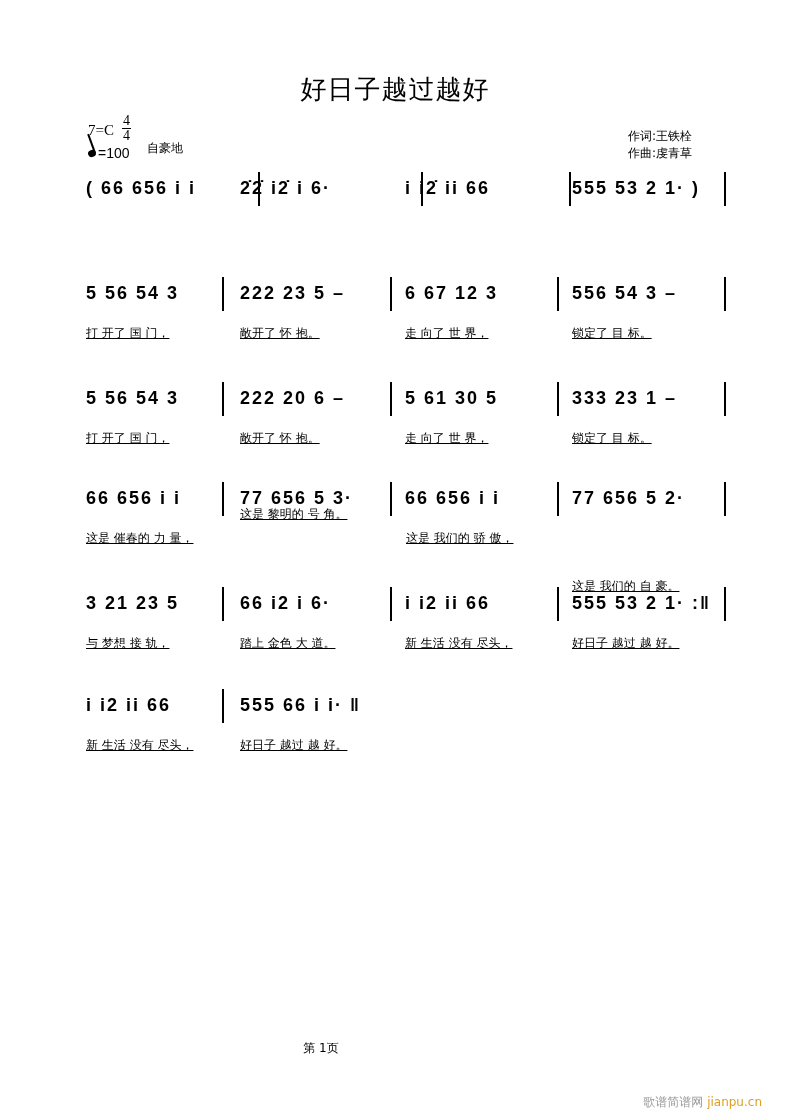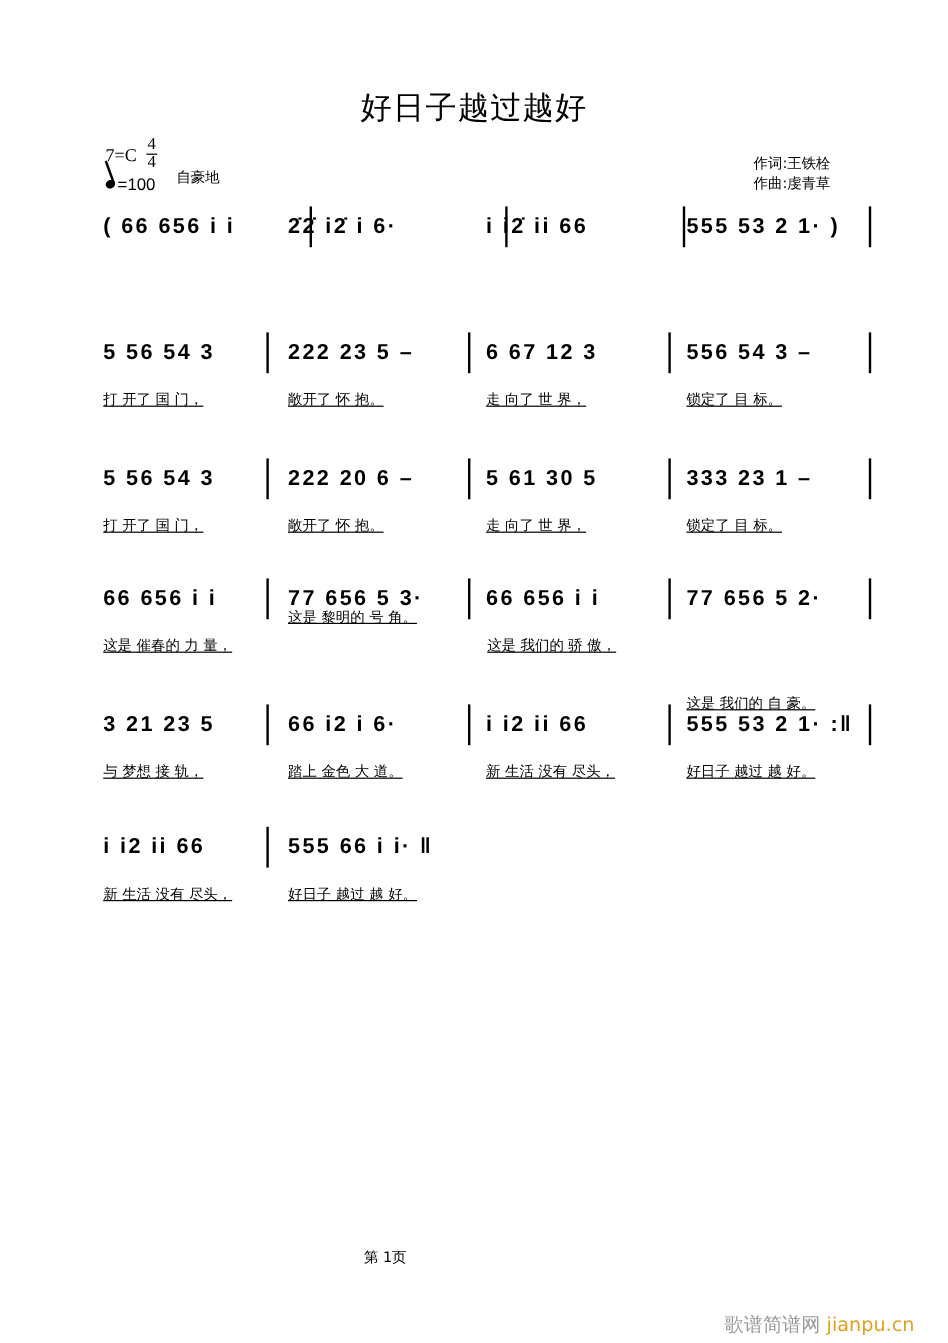--- a/index.html
+++ b/index.html
@@ -13,21 +13,21 @@
   .timesig .num { border-bottom:1px solid #000; padding:0 1px; }
   .tempo { position:absolute; left:88px; top:145px; font-family:"Liberation Sans", sans-serif; font-size:14px; display:flex; align-items:center; }
   .note-glyph { display:inline-block; width:8px; height:7px; border-radius:50%; background:#000; position:relative; margin-right:2px; transform:rotate(-20deg); }
   .note-glyph::after { content:""; position:absolute; right:0; bottom:3px; width:2px; height:20px; background:#000; }
   .mood { position:absolute; left:147px; top:140px; font-size:12px; }
   .credits { position:absolute; left:628px; top:128px; font-size:12px; line-height:17px; }
   .bar-line { position:absolute; width:1.5px; background:#000; }
   .note { position:absolute; font-family:"Liberation Sans", sans-serif; font-size:18px; letter-spacing:2px; white-space:nowrap;font-weight:bold; }
   .lyric { position:absolute; font-size:12px; white-space:nowrap;text-decoration:underline; }
   .page { position:absolute; top:1040px; left:0; width:642px; text-align:center; font-size:12px; }
-  .watermark { position:absolute; right:28px; top:1094px; font-size:16px; color:#999; }
+  .watermark { position:absolute; right:28px; top:1094px; font-size:12px; color:#999; }
   .watermark .en { color:#e0a020; }
 </style>
 </head>
 <body>
 
 <div class="title">好日子越过越好</div>
 
 <div class="key">7=C</div>
 <div class="timesig">
   <div class="num">4</div>

